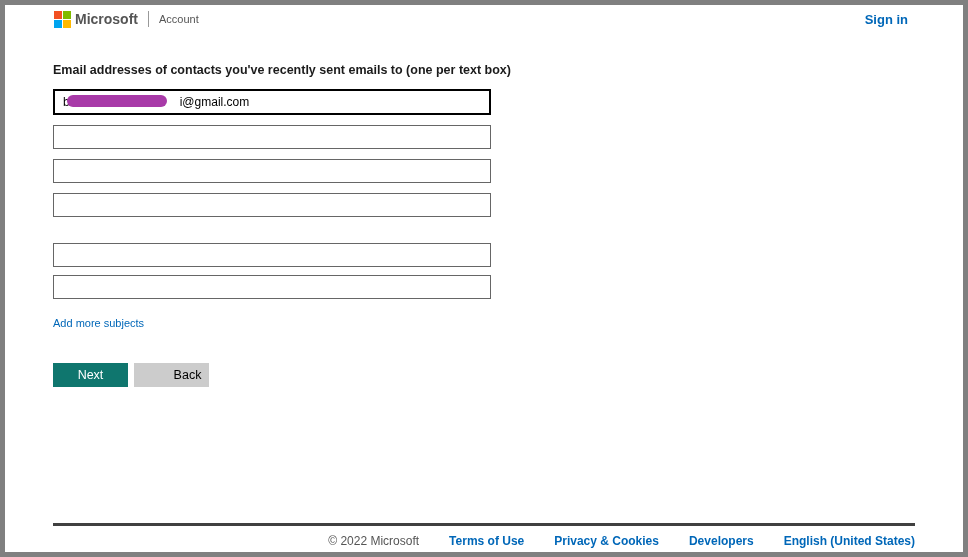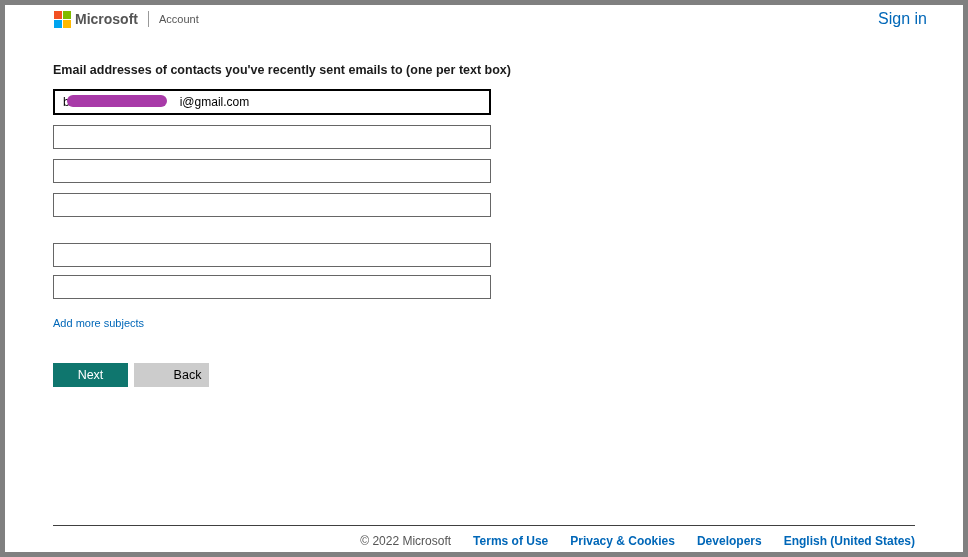--- a/index.html
+++ b/index.html
@@ -15,21 +15,21 @@
       margin: 5px;
       width: 958px;
       height: 547px;
       position: relative;
       display: flex;
       flex-direction: column;
     }
     .header {
       display: flex;
       align-items: center;
-      padding: 6px 28px 6px 48px;
+      padding: 6px 47px 6px 48px;
       height: 28px;
     }
     .ms-logo {
       display: inline-flex;
       flex-wrap: wrap;
       width: 18px;
       height: 18px;
       margin-right: 4px;
     }
     .ms-logo span {
@@ -53,23 +53,24 @@
       background: #999;
       margin-right: 10px;
     }
     .account-text {
       color: #555;
       font-size: 11px;
     }
     .signin {
       margin-left: auto;
       color: #0067b8;
-      font-size: 16px;
+      font-size: 13px;
       margin-right: 8px;
       cursor: pointer;
+      font-weight: bold;
     }
     .content {
       padding: 30px 48px 0 48px;
       flex: 1;
       overflow: hidden;
     }
     h1 {
       font-size: 26px;
       font-weight: 300;
       color: #1b1b1b;
@@ -152,26 +153,26 @@
     .btn-primary {
       background: #0f766e;
       color: #fff;
     }
     .btn-secondary {
       background: #ccc;
       color: #000;
       padding-left: 32px;
     }
     .footer {
-      border-top: 1px solid #404040;
+      border-top: 3px solid #404040;
       margin: 0 48px;
       padding: 8px 0 4px 0;
       display: flex;
       justify-content: flex-end;
-      gap: 22px;
+      gap: 30px;
       font-size: 12px;
     }
     .footer .copy { color: #555; }
     .footer .flink { color: #0067b8; cursor: pointer; font-weight: bold; }
   </style>
 </head>
 <body>
 
 <div class="window">
 

